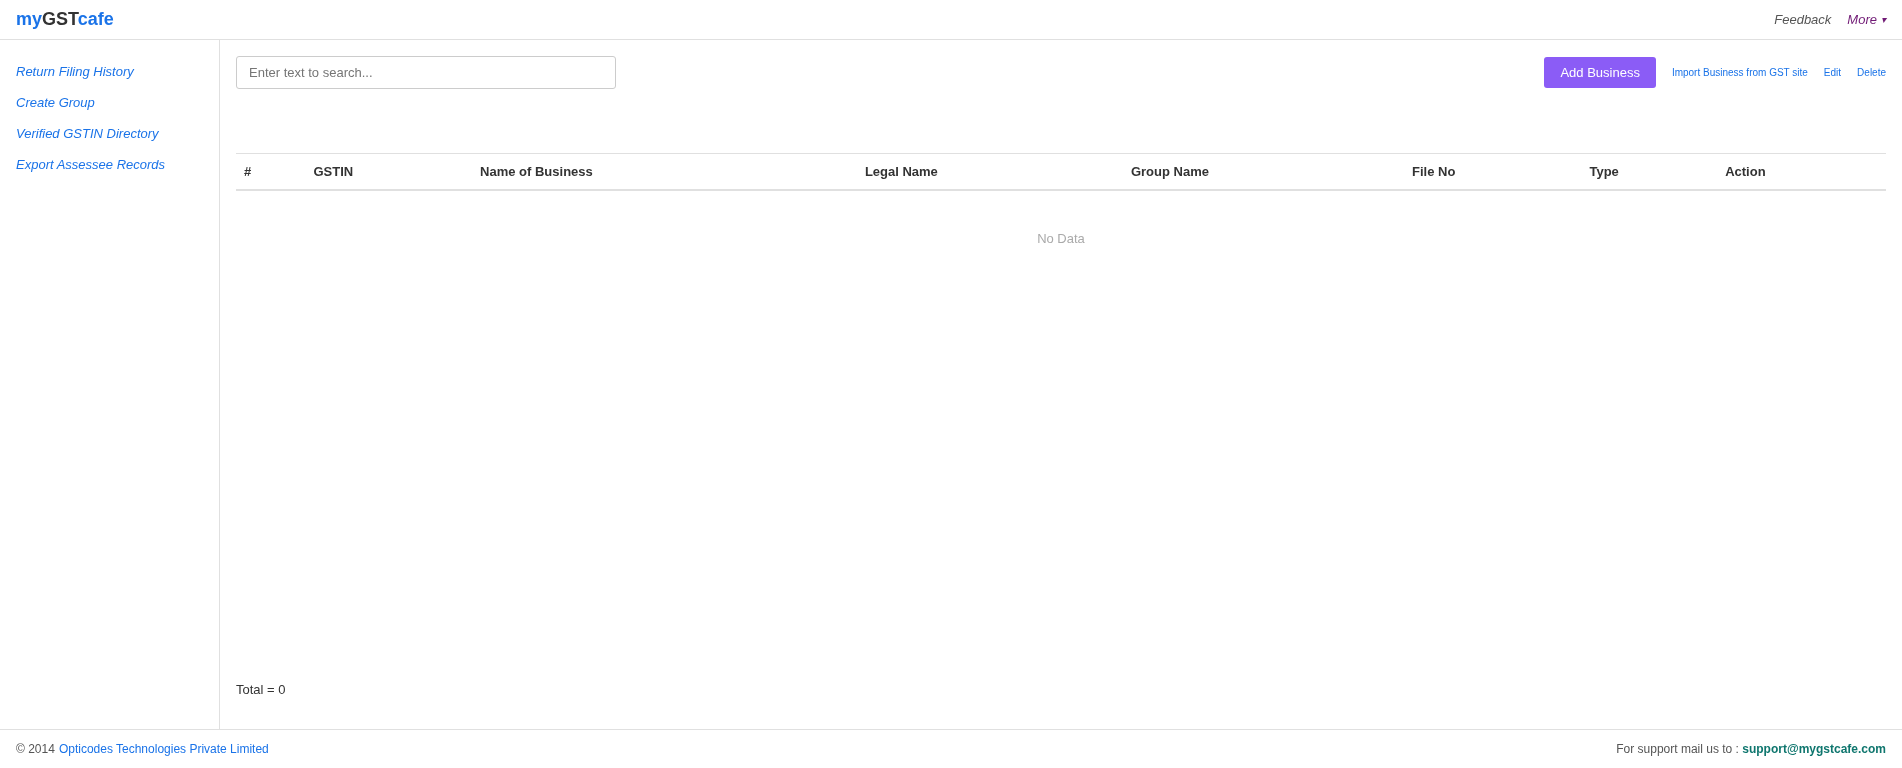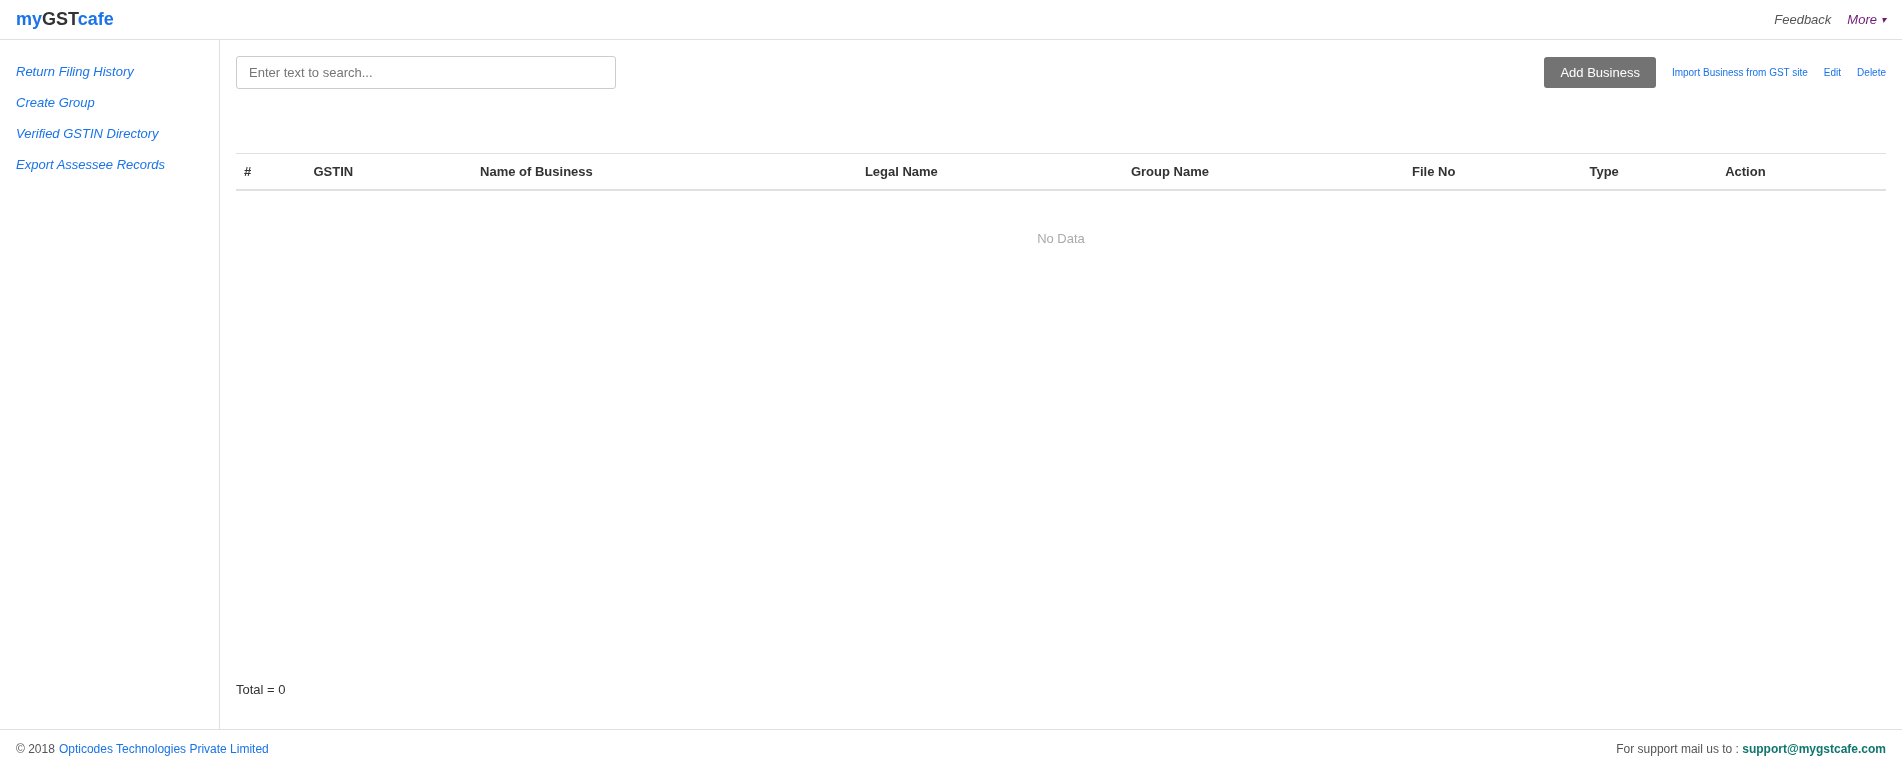--- a/index.html
+++ b/index.html
@@ -124,21 +124,21 @@
       outline: none;
     }
 
     .toolbar-actions {
       display: flex;
       align-items: center;
       gap: 16px;
     }
 
     .btn-add-business {
-      background: #737373;
+      background: #8b5cf6;
       color: #fff;
       border: none;
       padding: 8px 16px;
       border-radius: 3px;
       font-size: 13px;
       cursor: pointer;
       font-weight: 500;
     }
 
     .action-link {
@@ -272,20 +272,20 @@
 
     <div class="total-row">
       <span>Total = 0</span>
     </div>
 
   </div>
 </div>
 
 <div class="footer">
   <div class="footer-left">
-    <span>© 2018 </span>
+    <span>© 2014 </span>
     <span class="footer-company-name">Opticodes Technologies Private Limited</span>
   </div>
   <div class="footer-right">
     <span>For support mail us to : </span>
     <a class="footer-support-email">support@mygstcafe.com</a>
   </div>
 </div>
 
 </body></html>

